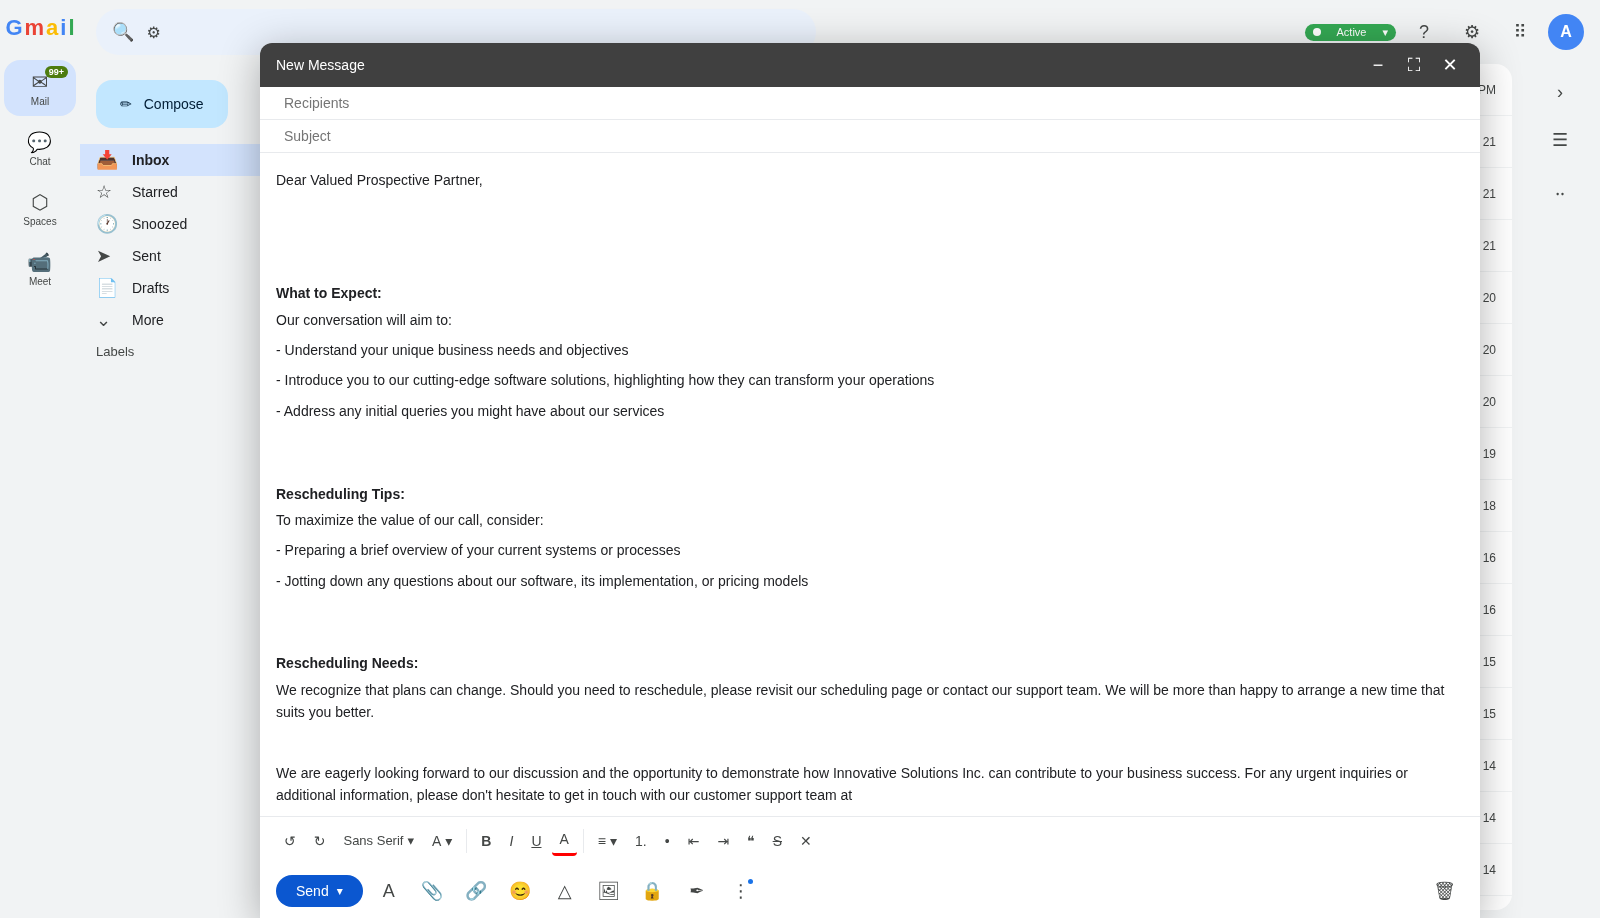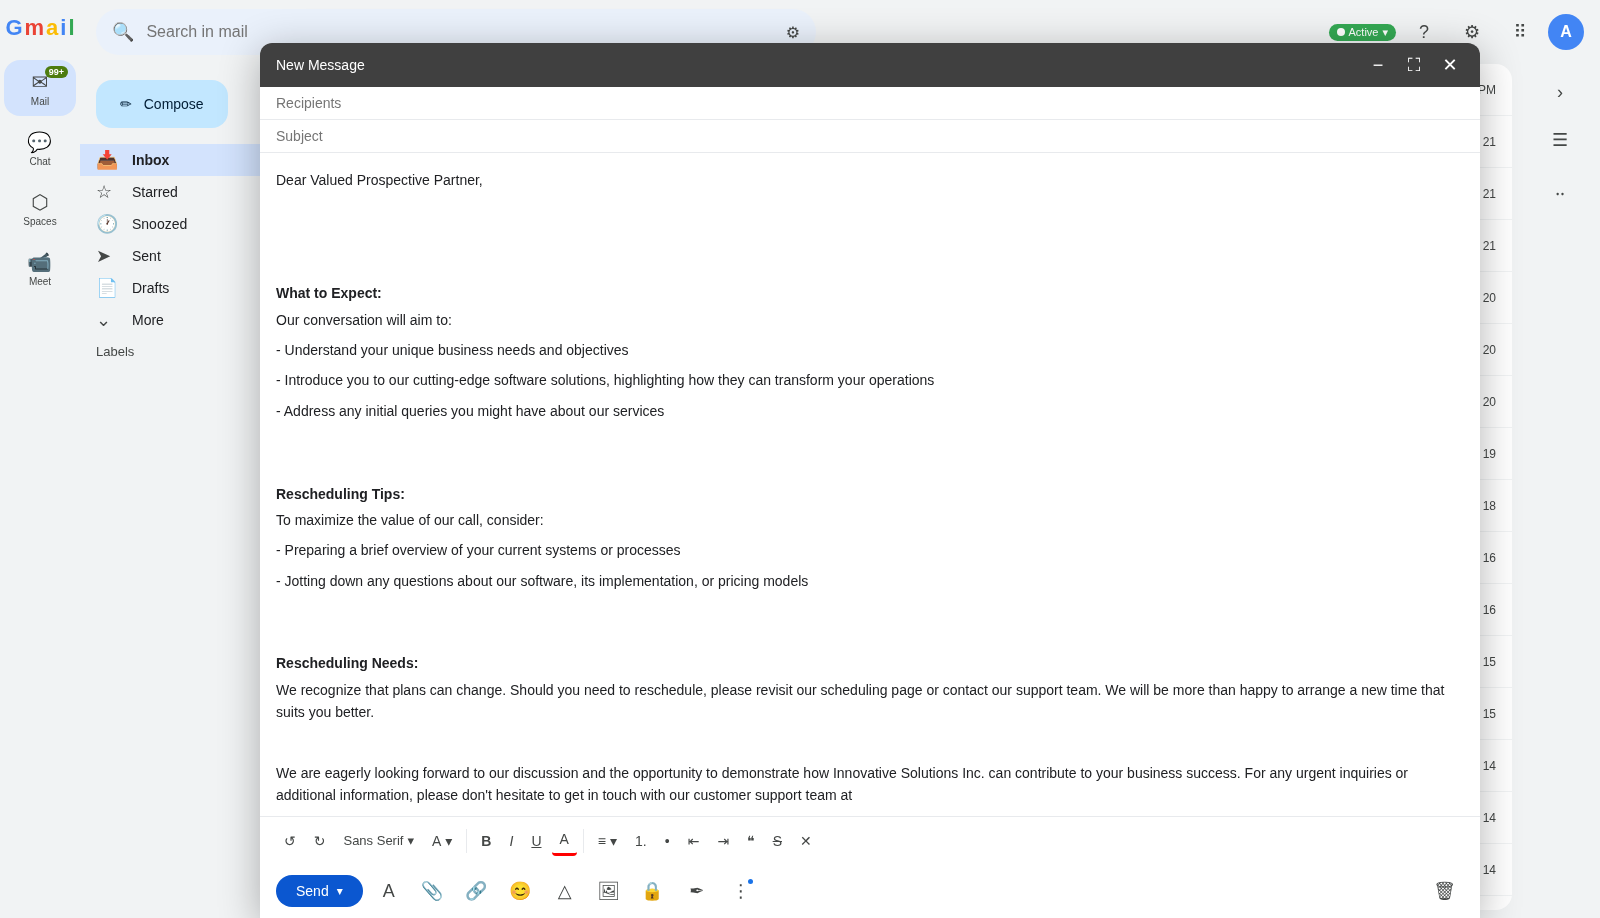--- a/index.html
+++ b/index.html
@@ -104,21 +104,21 @@
       display: flex; align-items: center; justify-content: center;
       cursor: pointer; border: none; background: transparent;
       font-size: 18px; color: #444746;
     }
     .active-badge {
       background: #34A853;
       color: white;
       font-size: 11px;
       border-radius: 10px;
       padding: 2px 8px;
-      display: flex; align-items: center; gap: 4px;
+      display: flex; align-items: center; gap: 16px;
     }
     .active-dot { width: 8px; height: 8px; background: white; border-radius: 50%; }
     .avatar-btn {
       width: 36px; height: 36px;
       border-radius: 50%;
       background: #4285F4;
       color: white;
       font-size: 16px;
       font-weight: bold;
       display: flex; align-items: center; justify-content: center;
@@ -226,21 +226,21 @@
       display: flex;
       align-items: center;
       justify-content: space-between;
       flex-shrink: 0;
     }
     .compose-header .title { font-size: 14px; font-weight: 500; }
     .compose-header-actions { display: flex; align-items: center; gap: 8px; }
     .compose-header-btn { background: none; border: none; color: white; cursor: pointer; font-size: 18px; width: 28px; height: 28px; display: flex; align-items: center; justify-content: center; border-radius: 4px; }
 
     .compose-to, .compose-subject {
-      padding: 8px 16px;
+      padding: 8px 24px;
       border-bottom: 1px solid #e8eaed;
       font-size: 14px;
       color: #202124;
       display: flex;
       gap: 8px;
       flex-shrink: 0;
     }
     .compose-to input, .compose-subject input {
       border: none; outline: none; font-size: 14px; color: #202124; flex: 1; background: transparent;
     }
@@ -365,21 +365,20 @@
     <span class="icon">📹</span>
     <span class="label">Meet</span>
   </div>
 </div>
 
 <div class="gmail-main">
 
   <div class="gmail-header">
     <div class="search-bar">
       <span style="font-size:18px;color:#444746;">🔍</span>
-      <input type="text" placeholder="Search in mail" style="">
       <span style="font-size:16px;color:#444746;">⚙</span>
     </div>
     <div class="header-icons">
       <span class="active-badge">
         <span class="active-dot"></span>
         <span>Active</span>
         <span>▾</span>
       </span>
       <button class="header-icon-btn">?</button>
       <button class="header-icon-btn">⚙</button>

